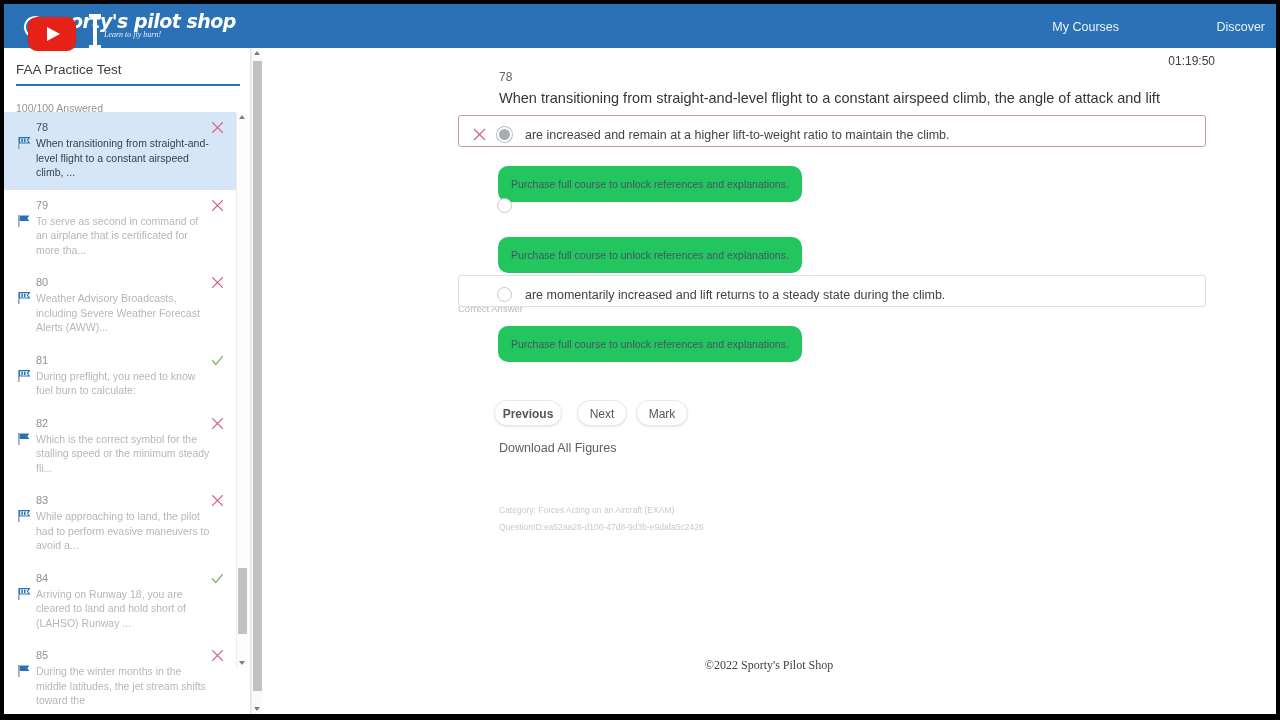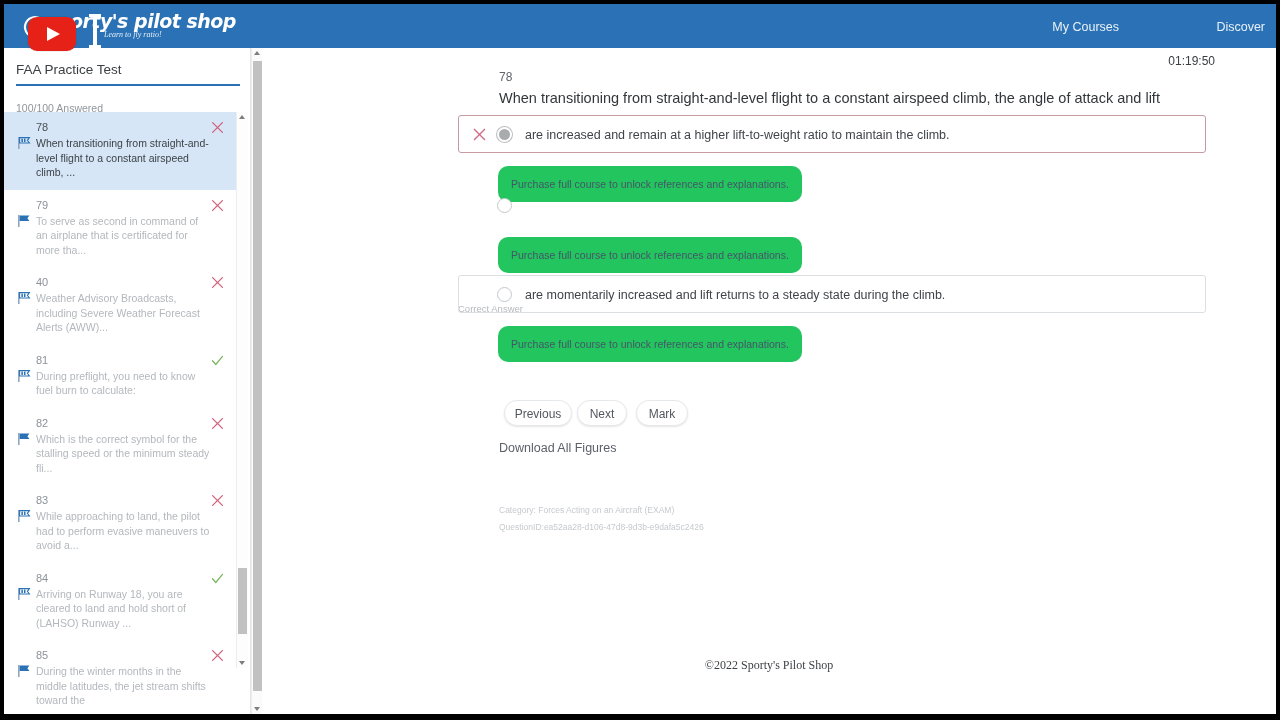--- a/index.html
+++ b/index.html
@@ -236,21 +236,21 @@
     width: 740px;
     font-size: 14.5px;
     color: #32373b;
     line-height: 20px;
   }
 
   .opt-row {
     position: absolute;
     left: 196px;
     width: 748px;
-    height: 38px;
+    height: 32px;
     box-sizing: border-box;
     border: 1px solid transparent;
     border-radius: 3px;
   }
   .opt-row.selected-wrong {
     border-color: #c49aa3;
   }
   .opt-row.correct-box {
     border-color: #dcdfe2;
     text-align: right;
@@ -310,21 +310,21 @@
     line-height: 26px;
     border-radius: 13px;
     background: #ffffff;
     border: 1px solid #e6e9ec;
     box-shadow: 0 1px 2px rgba(0,0,0,.10);
     color: #53585e;
     font-size: 12px;
     text-align: center;
     box-sizing: border-box;
   }
-  #btn-prev { left: 242px; width: 68px; }
+  #btn-prev { left: 232px; width: 68px; font-weight: bold; }
   #btn-next { left: 315px; width: 50px; }
   #btn-mark { left: 374px; width: 52px; }
 
   #download-link {
     position: absolute;
     left: 237px; top: 371px;
     font-size: 12.5px;
     color: #5b6169;
   }
 
@@ -354,21 +354,21 @@
 <div id="viewport">
   <div id="page">
 
     <div id="navbar">
       <div id="logo-wrap">
         <svg id="logo-swoosh" viewBox="0 0 26 26">
           <path d="M23 13a10 10 0 1 1-3.2-7.3" fill="none" stroke="#ffffff" stroke-width="2.1"></path>
           <path d="M13.5 2.5 L22 5.5 L19.5 12 Z" fill="#ffffff"></path>
         </svg>
         <div id="logo-text">sporty's pilot shop</div>
-        <div id="logo-tag">Learn to fly ratio!</div>
+        <div id="logo-tag">Learn to fly burn!</div>
       </div>
       <div class="nav-link" id="nav-mycourses">My Courses</div>
       <div class="nav-link" id="nav-discover">Discover</div>
     </div>
 
     <div id="yt-badge"></div>
     <svg id="cursor-arrow" viewBox="0 0 14 34">
       <rect x="5" y="0" width="4" height="34" fill="#ffffff"></rect>
       <rect x="1" y="0" width="12" height="3" fill="#ffffff"></rect>
       <rect x="1" y="31" width="12" height="3" fill="#ffffff"></rect>
@@ -399,21 +399,21 @@
             <div class="q-text">To serve as second in command of an airplane that is certificated for more tha...</div>
             <svg viewBox="0 0 14 14" class="q-flag-svg q-flag" style="width: 14px; height: 14px;">
               <rect x="1" y="1" width="1.6" height="12" fill="#8fa7c4"></rect>
               <path d="M2.6 1.6 H12.4 L10.4 4.3 L12.4 7 H2.6 Z" fill="#2a72b5"></path>
             </svg>
             <svg viewBox="0 0 13 13" class="q-mark">
               <path d="M1.6 1.6 L11.4 11.4 M11.4 1.6 L1.6 11.4" stroke="#d4607a" stroke-width="1.3" fill="none" stroke-linecap="round"></path>
             </svg>
           </div>
           <div class="q-item">
-            <div class="q-num">40</div>
+            <div class="q-num">80</div>
             <div class="q-text">Weather Advisory Broadcasts, including Severe Weather Forecast Alerts (AWW)...</div>
             <svg viewBox="0 0 14 14" class="q-flag-svg q-flag" style="width: 14px; height: 14px;">
               <rect x="1" y="1" width="1.6" height="12" fill="#8fa7c4"></rect>
               <path d="M2.6 1.6 H12.4 L10.4 4.3 L12.4 7 H2.6 Z" fill="none" stroke="#2a72b5" stroke-width="1.1"></path>
               <rect x="4.4" y="2.6" width="1.5" height="3.4" fill="#2a72b5"></rect>
               <rect x="7.0" y="2.6" width="1.5" height="3.4" fill="#2a72b5"></rect>
             </svg>
             <svg viewBox="0 0 13 13" class="q-mark">
               <path d="M1.6 1.6 L11.4 11.4 M11.4 1.6 L1.6 11.4" stroke="#d4607a" stroke-width="1.3" fill="none" stroke-linecap="round"></path>
             </svg>

